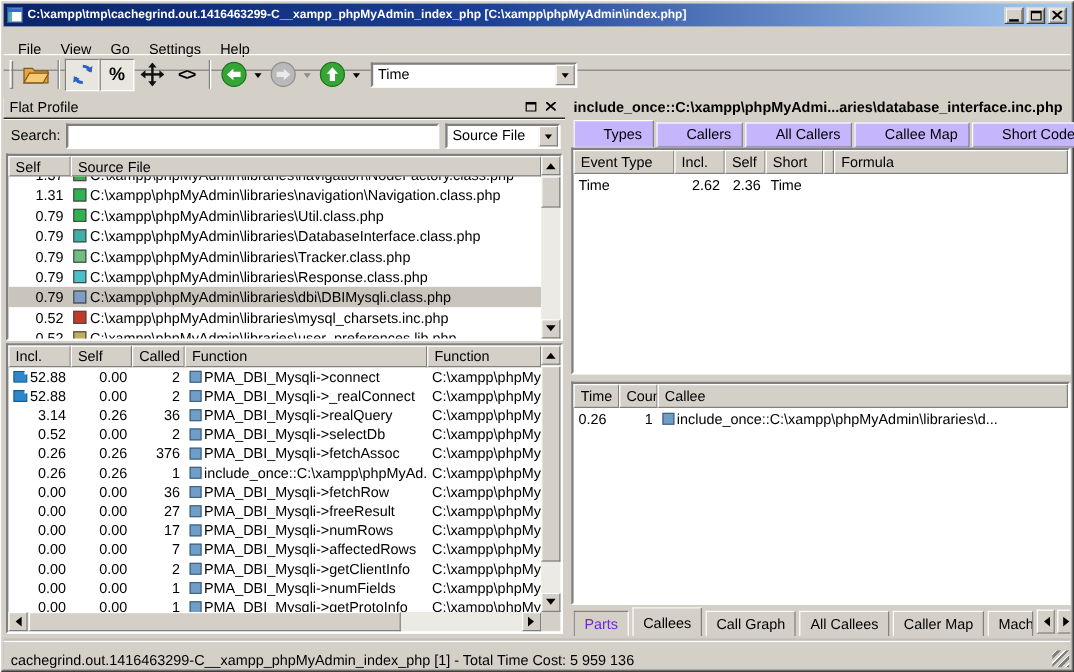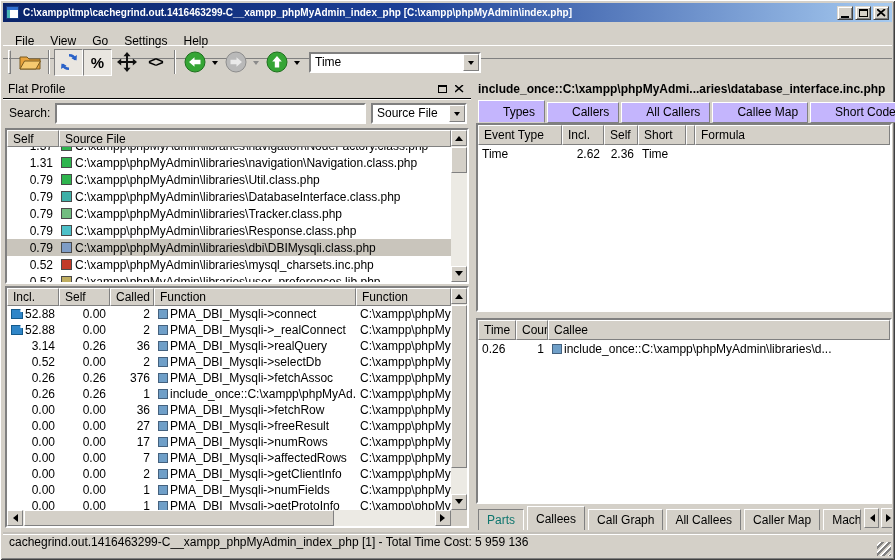--- a/index.html
+++ b/index.html
@@ -116,28 +116,28 @@
   .ec-mini { width:9px; flex:none; padding:0; } .ec-formula { flex:1; }
   .rrow { height:17px; display:flex; align-items:center; white-space:nowrap; }
   .cc-time { width:38px; flex:none; } .cc-count { width:32px; flex:none; } .cc-callee { flex:1; }
   .rcell { padding:0 4px; overflow:hidden; display:flex; align-items:center; }
   .ra-r { justify-content:flex-end; }
   
   .btabs { position:absolute; left:2px; right:0; bottom:0; height:24px; display:flex; align-items:flex-start; overflow:hidden; }
   .btab { padding:3px 8px 4px 8px; border:1px solid; border-color:#fff #808080 #808080 #fff;
           background:#d4d0c8; margin-right:3px; white-space:nowrap; margin-top:3px; }
   .btab.active { margin-top:0; padding-top:5px; }
-  .btab.disabled { color:#0f766e; border-color:#808080 #fff #fff #808080; }
+  .btab.disabled { color:#6d28d9; border-color:#808080 #fff #fff #808080; }
   .btab.clipped { max-width:38px; overflow:hidden; }
   .tabscroll { width:15px; height:20px; margin-top:2px; display:flex; align-items:center;
                justify-content:center; border:1px solid; border-color:#fff #808080 #808080 #fff; background:#d4d0c8; flex:none; }
   
   .statusbar { position:absolute; left:3px; right:3px; bottom:3px; height:23px;
                border-top:1px solid #fff; box-shadow:0 -2px 0 #80808033; display:flex;
-               align-items:flex-start; padding:0 6px; white-space:nowrap; overflow:hidden; }
+               align-items:flex-end; padding:0 6px; white-space:nowrap; overflow:hidden; }
   .grip { position:absolute; right:1px; bottom:1px; width:14px; height:14px;
           background:repeating-linear-gradient(135deg,transparent 0 2px,#fff 2px 3px,#808080 3px 5px); }
 </style>
 </head>
 <body>
 
 <div class="win">
 
   <div class="titlebar">
     <span class="app-icon"></span>

